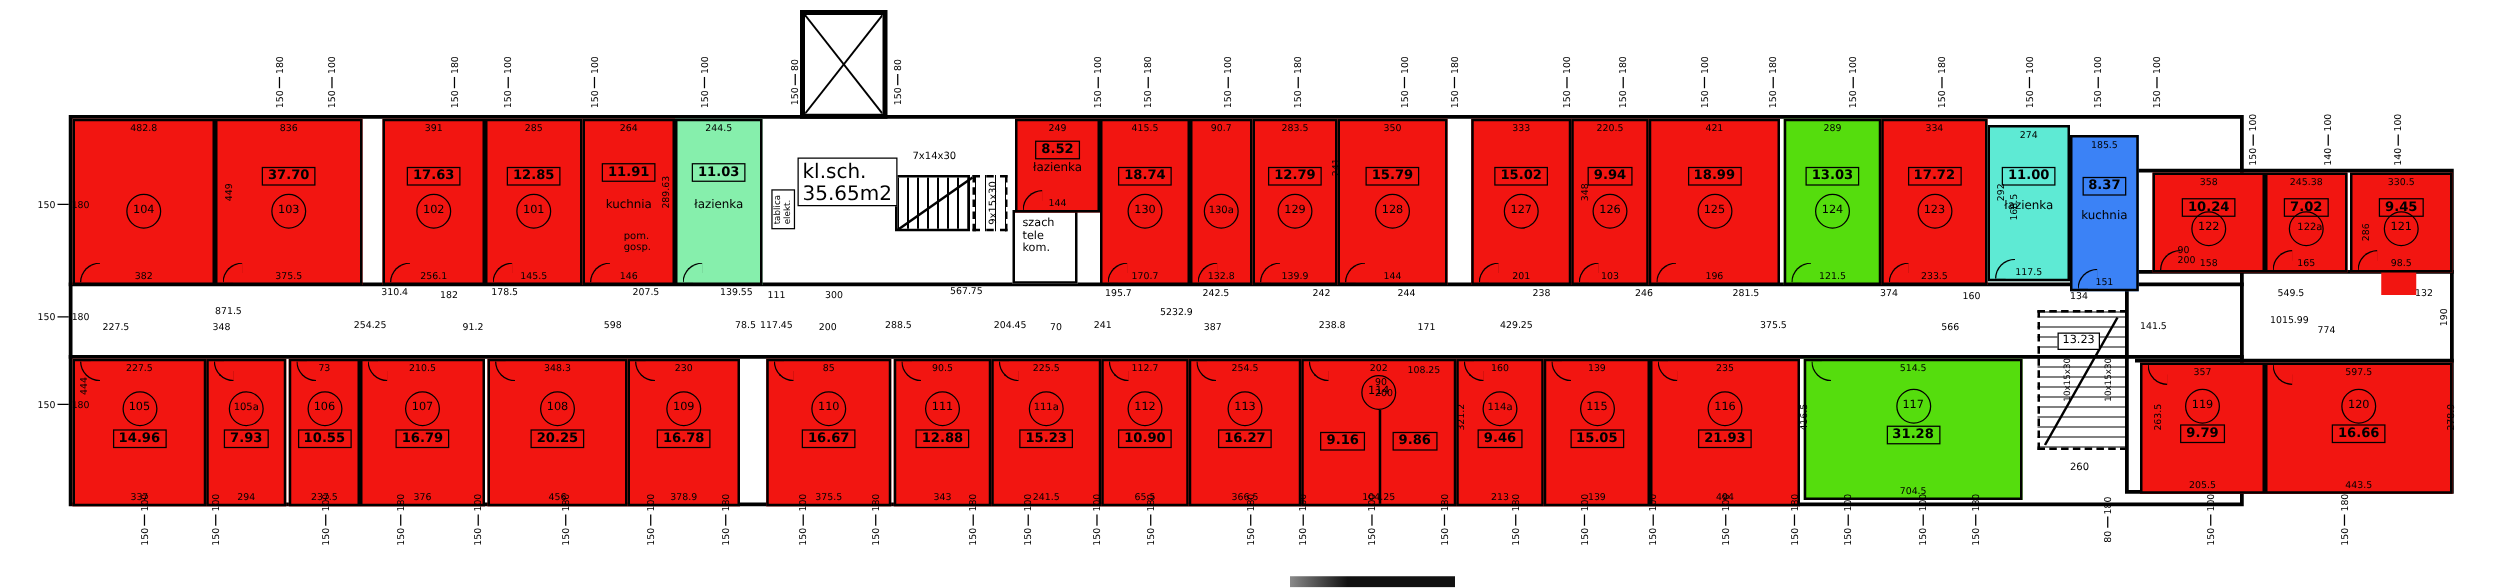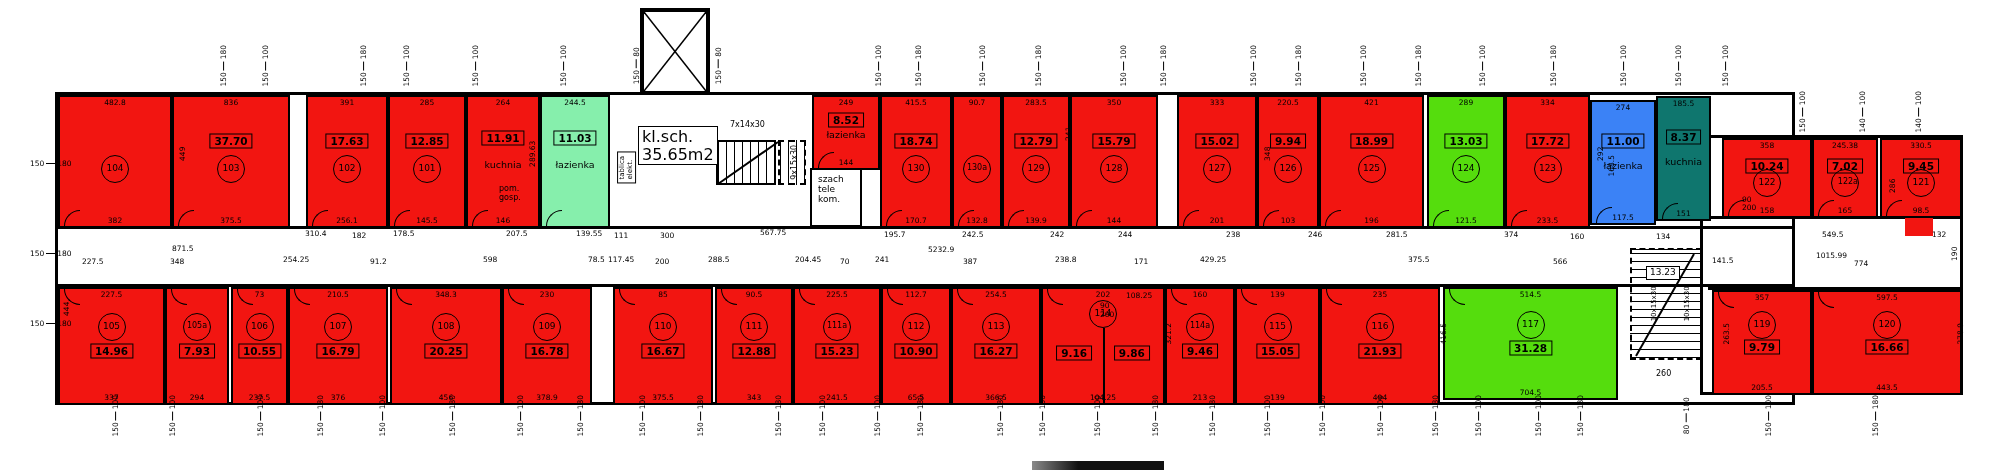--- a/index.html
+++ b/index.html
@@ -176,28 +176,28 @@
       <div class="abox" style="top: 34%;">13.03</div>
       <div class="arcBL" style="left: 4px; bottom: 0px;"></div>
     </div>
     <div class="room" style="left: 1505px; top: 95px; width: 85px; height: 133px; background: rgb(242, 21, 17);">
       <div class="dimtop">334</div>
       <div class="dimbot">233.5</div>
       <div class="circ" style="top: 56%;">123</div>
       <div class="abox" style="top: 34%;">17.72</div>
       <div class="arcBL" style="left: 4px; bottom: 0px;"></div>
     </div>
-    <div class="room" style="left: 1590px; top: 100px; width: 66px; height: 125px; background: #3b82f6;">
+    <div class="room" style="left: 1590px; top: 100px; width: 66px; height: 125px; background: #5eead4;">
       <div class="dimtop">274</div>
       <div class="dimbot">117.5</div>
       <div class="rname" style="top: 52%;">łazienka</div>
       <div class="abox" style="top: 32%;">11.00</div>
       <div class="arcBL" style="left: 4px; bottom: 0px;"></div>
     </div>
-    <div class="room" style="left: 1656px; top: 96px; width: 55px; height: 125px; background: #0f766e;">
+    <div class="room" style="left: 1656px; top: 108px; width: 55px; height: 125px; background: #3b82f6;">
       <div class="dimtop">185.5</div>
       <div class="dimbot">151</div>
       <div class="rname" style="top: 52%;">kuchnia</div>
       <div class="abox" style="top: 32%;">8.37</div>
       <div class="arcBL" style="left: 4px; bottom: 0px;"></div>
     </div>
     <div class="room" style="left: 1722px; top: 138px; width: 90px; height: 80px; background: rgb(242, 21, 17);">
       <div class="dimtop">358</div>
       <div class="dimbot">158</div>
       <div class="circ" style="top: 56%;">122</div>

